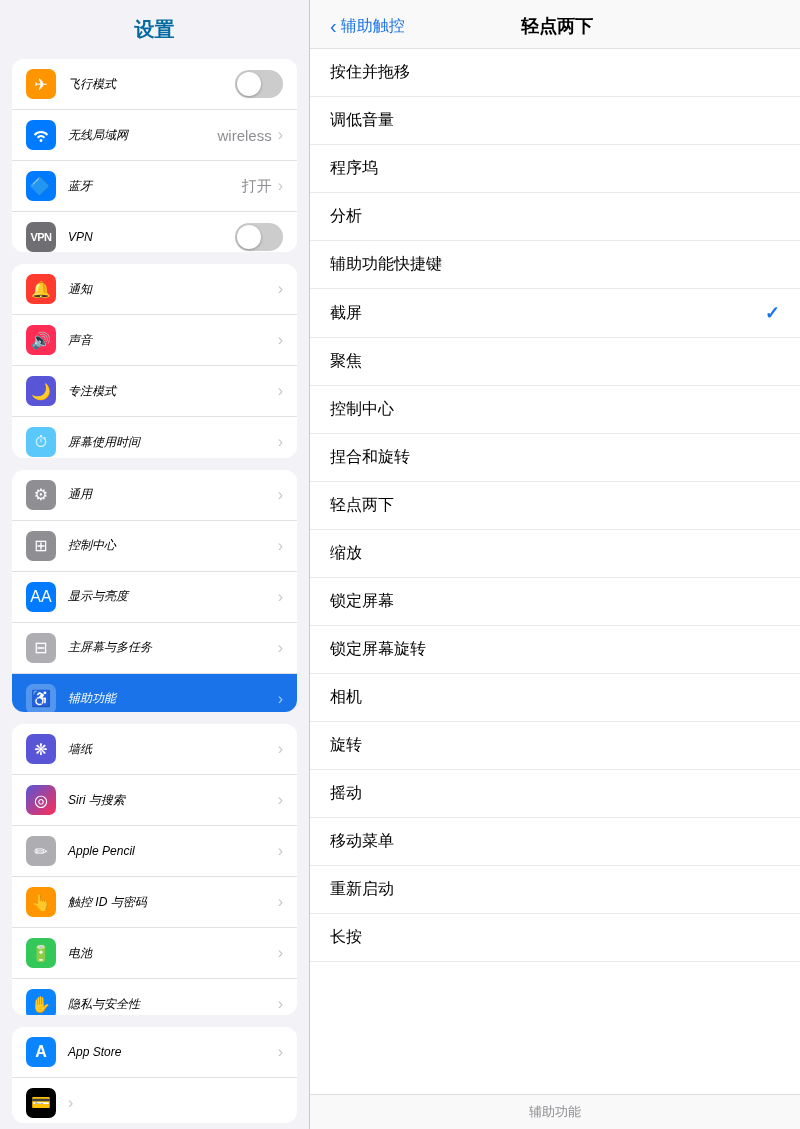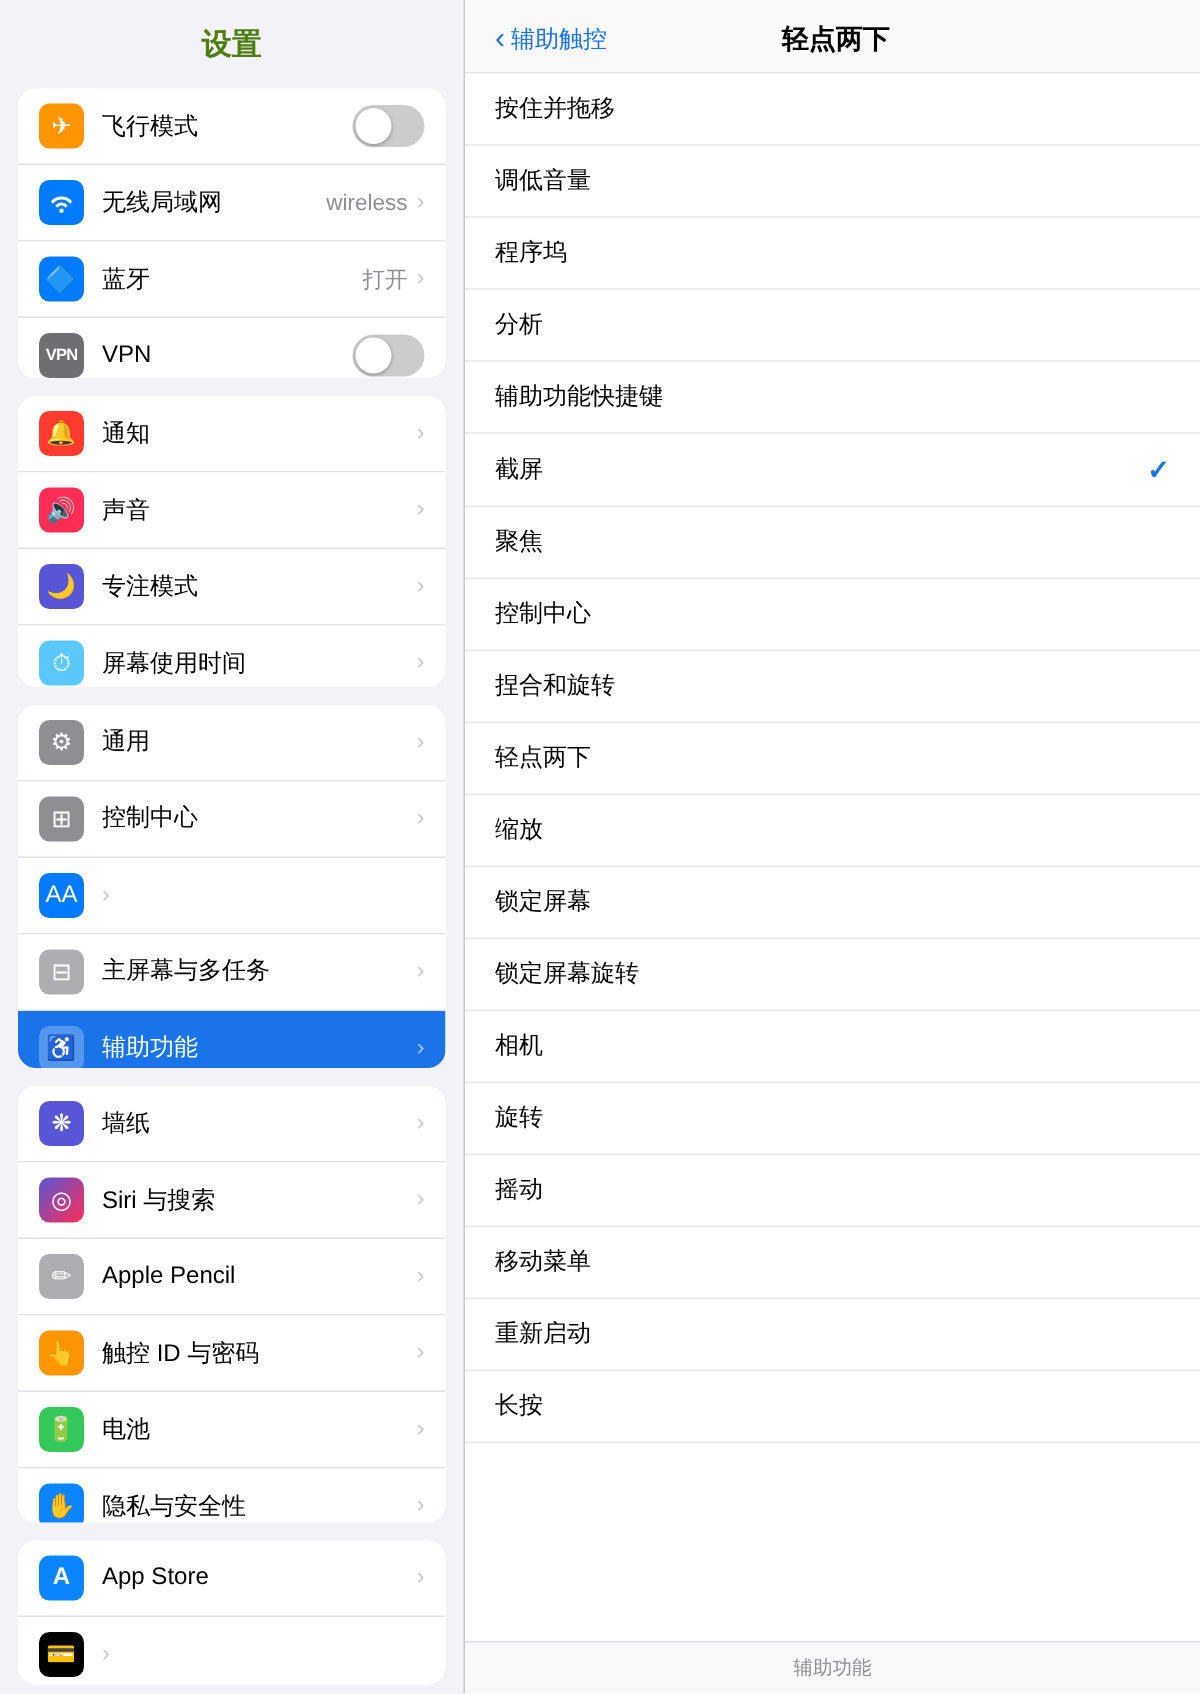--- a/index.html
+++ b/index.html
@@ -25,21 +25,21 @@
       display: flex;
       flex-direction: column;
       overflow-y: auto;
       border-right: 1px solid #c8c8cc;
     }
     .sidebar-header {
       text-align: center;
       padding: 16px 0 10px;
       font-size: 20px;
       font-weight: 600;
-      color: #4d7c0f;
+      color: #0369a1;
       background: #f2f2f7;
     }
     .sidebar-group {
       background: #fff;
       border-radius: 12px;
       margin: 6px 12px;
       overflow: hidden;
     }
     .sidebar-item {
       display: flex;
@@ -65,23 +65,24 @@
       border-radius: 7px;
       display: flex;
       align-items: center;
       justify-content: center;
       margin-right: 12px;
       flex-shrink: 0;
       font-size: 16px;
       color: #fff;
     }
     .item-label {
-      font-size: 16px;
+      font-size: 12px;
       color: #000;
       flex: 1;
+      font-style: italic;
     }
     .item-value {
       font-size: 15px;
       color: #8e8e93;
       margin-right: 6px;
     }
     .toggle {
       width: 48px;
       height: 28px;
       background: #ccc;
@@ -255,20 +256,21 @@
         <span class="item-label">通用</span>
         <span style="color:#c7c7cc; font-size:16px;">›</span>
       </div>
       <div class="sidebar-item">
         <div class="icon-box bg-controlcenter">⊞</div>
         <span class="item-label">控制中心</span>
         <span style="color:#c7c7cc; font-size:16px;">›</span>
       </div>
       <div class="sidebar-item">
         <div class="icon-box" style="background:#007aff;">AA</div>
+        <span class="item-label">显示与亮度</span>
         <span style="color:#c7c7cc; font-size:16px;">›</span>
       </div>
       <div class="sidebar-item">
         <div class="icon-box bg-gray2">⊟</div>
         <span class="item-label">主屏幕与多任务</span>
         <span style="color:#c7c7cc; font-size:16px;">›</span>
       </div>
       <div class="sidebar-item active">
         <div class="icon-box" style="background:rgba(255,255,255,0.3);">♿</div>
         <span class="item-label">辅助功能</span>

